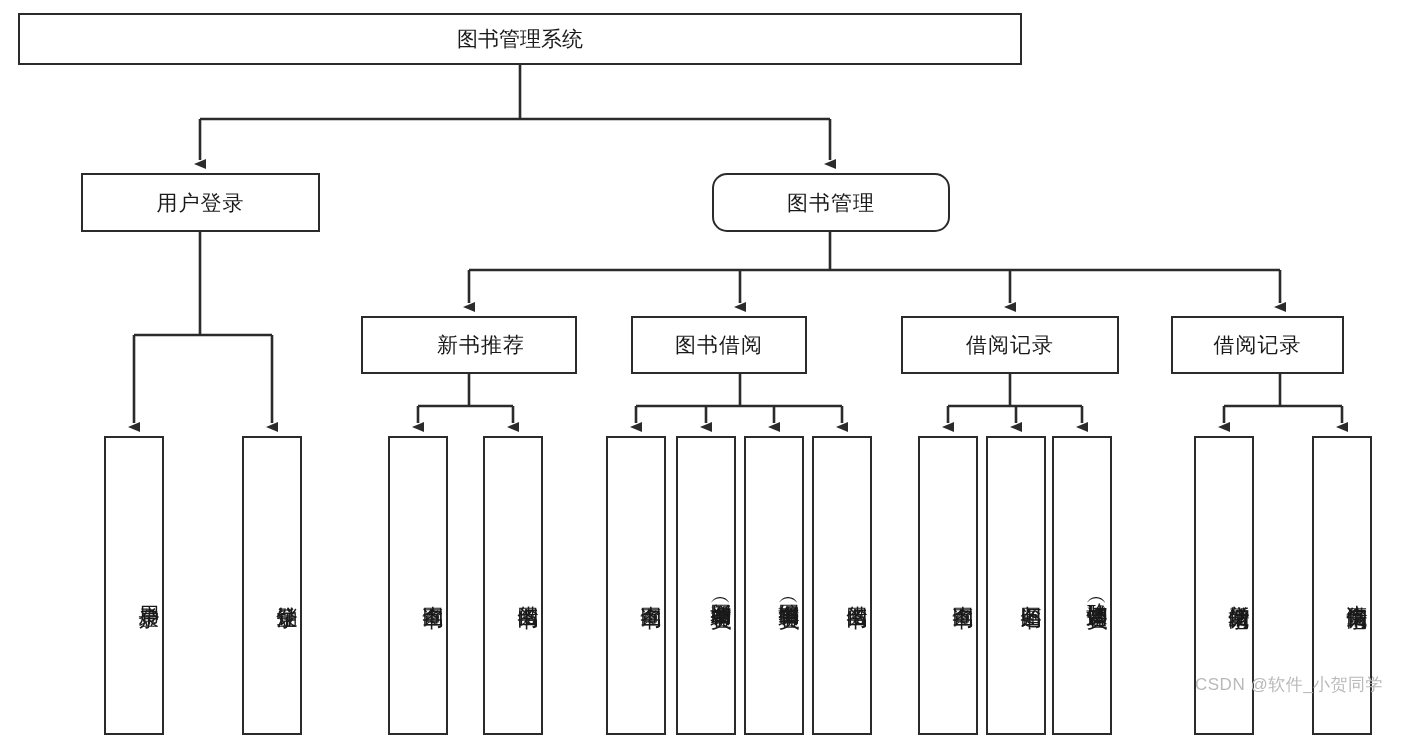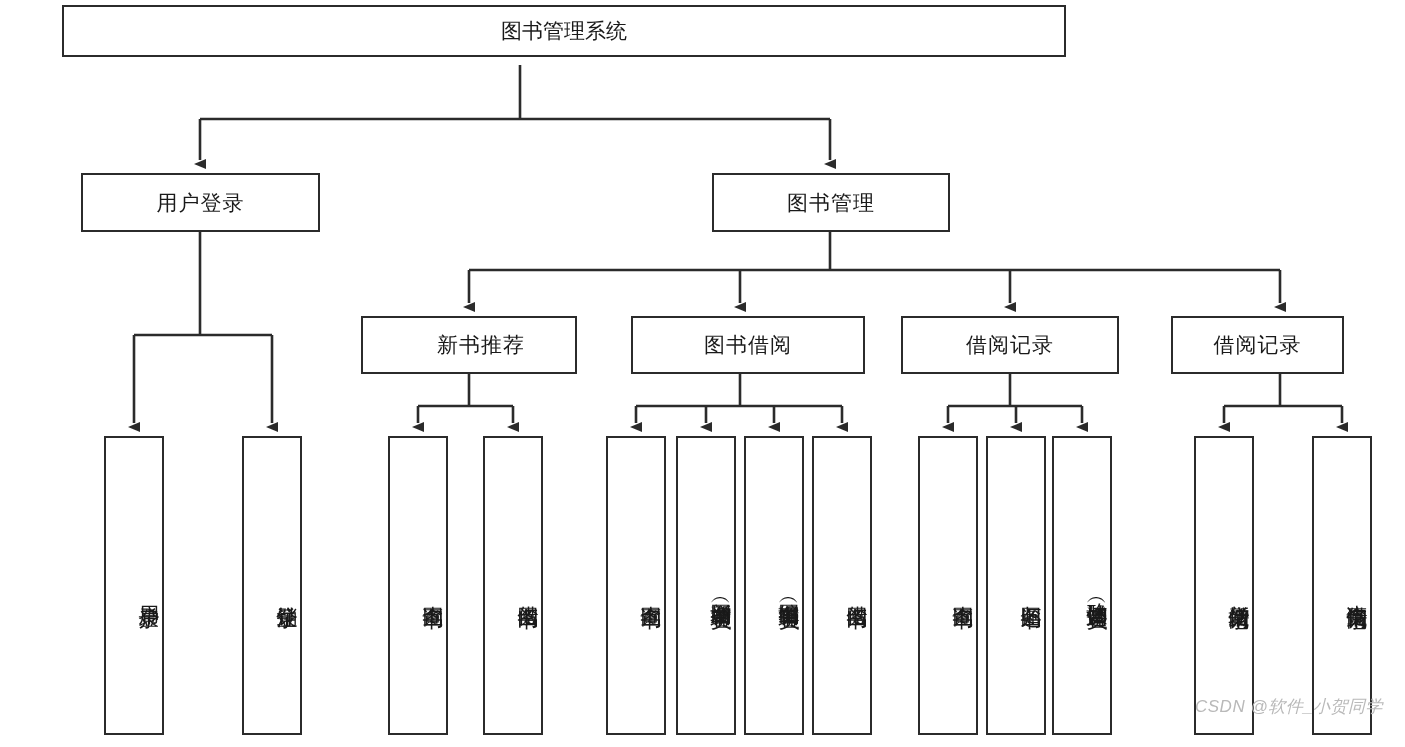--- a/index.html
+++ b/index.html
@@ -113,35 +113,35 @@
       <path d="M 1016 406 L 1016 423" marker-end="url(#arrow)"></path>
       <path d="M 1082 406 L 1082 423" marker-end="url(#arrow)"></path>
 
       <path d="M 1280 374 L 1280 406"></path>
       <path d="M 1224 406 L 1342 406"></path>
       <path d="M 1224 406 L 1224 423" marker-end="url(#arrow)"></path>
       <path d="M 1342 406 L 1342 423" marker-end="url(#arrow)"></path>
     </g>
   </svg>
 
-  <div class="node root" style="left:18px; top:5px; width:1004px; height:52px;margin-left:44px;">
+  <div class="node root" style="left:18px; top:13px; width:1004px; height:52px;">
     <span>图书管理系统</span>
   </div>
 
   <div class="node h" style="left:81px; top:173px; width:239px; height:59px;">
     <span>用户登录</span>
   </div>
-  <div class="node h" style="left:712px; top:173px; width:238px; height:59px;">
+  <div class="node h" style="left:712px; top:173px; width:238px; height:59px;border-radius:15px;">
     <span>图书管理</span>
   </div>
 
   <div class="node h" style="left:361px; top:316px; width:216px; height:58px;padding-left:24px;">
     <span>新书推荐</span>
   </div>
-  <div class="node h" style="left:631px; top:316px; width:234px; height:58px;">
+  <div class="node h" style="left:631px; top:316px; width:176px; height:58px;">
     <span>图书借阅</span>
   </div>
   <div class="node h" style="left:901px; top:316px; width:218px; height:58px;">
     <span>借阅记录</span>
   </div>
   <div class="node h" style="left:1171px; top:316px; width:173px; height:58px;">
     <span>借阅记录</span>
   </div>
 
   <div class="node v" style="left:104px; top:436px; width:60px; height:299px;">
@@ -177,15 +177,15 @@
   <div class="node v" style="left:1052px; top:436px; width:60px; height:299px;">
     <span class="vtxt">确认归还（管理员）</span>
   </div>
   <div class="node v" style="left:1194px; top:436px; width:60px; height:299px;">
     <span class="vtxt">新增借阅记录</span>
   </div>
   <div class="node v" style="left:1312px; top:436px; width:60px; height:299px;">
     <span class="vtxt">查询借阅记录</span>
   </div>
 
-  <div class="watermark" style="left:1195px; top:695px;font-style:italic;">CSDN @软件_小贺同学</div>
+  <div class="watermark" style="left:1195px; top:673px;">CSDN @软件_小贺同学</div>
 
 </div>
 
 </body></html>

